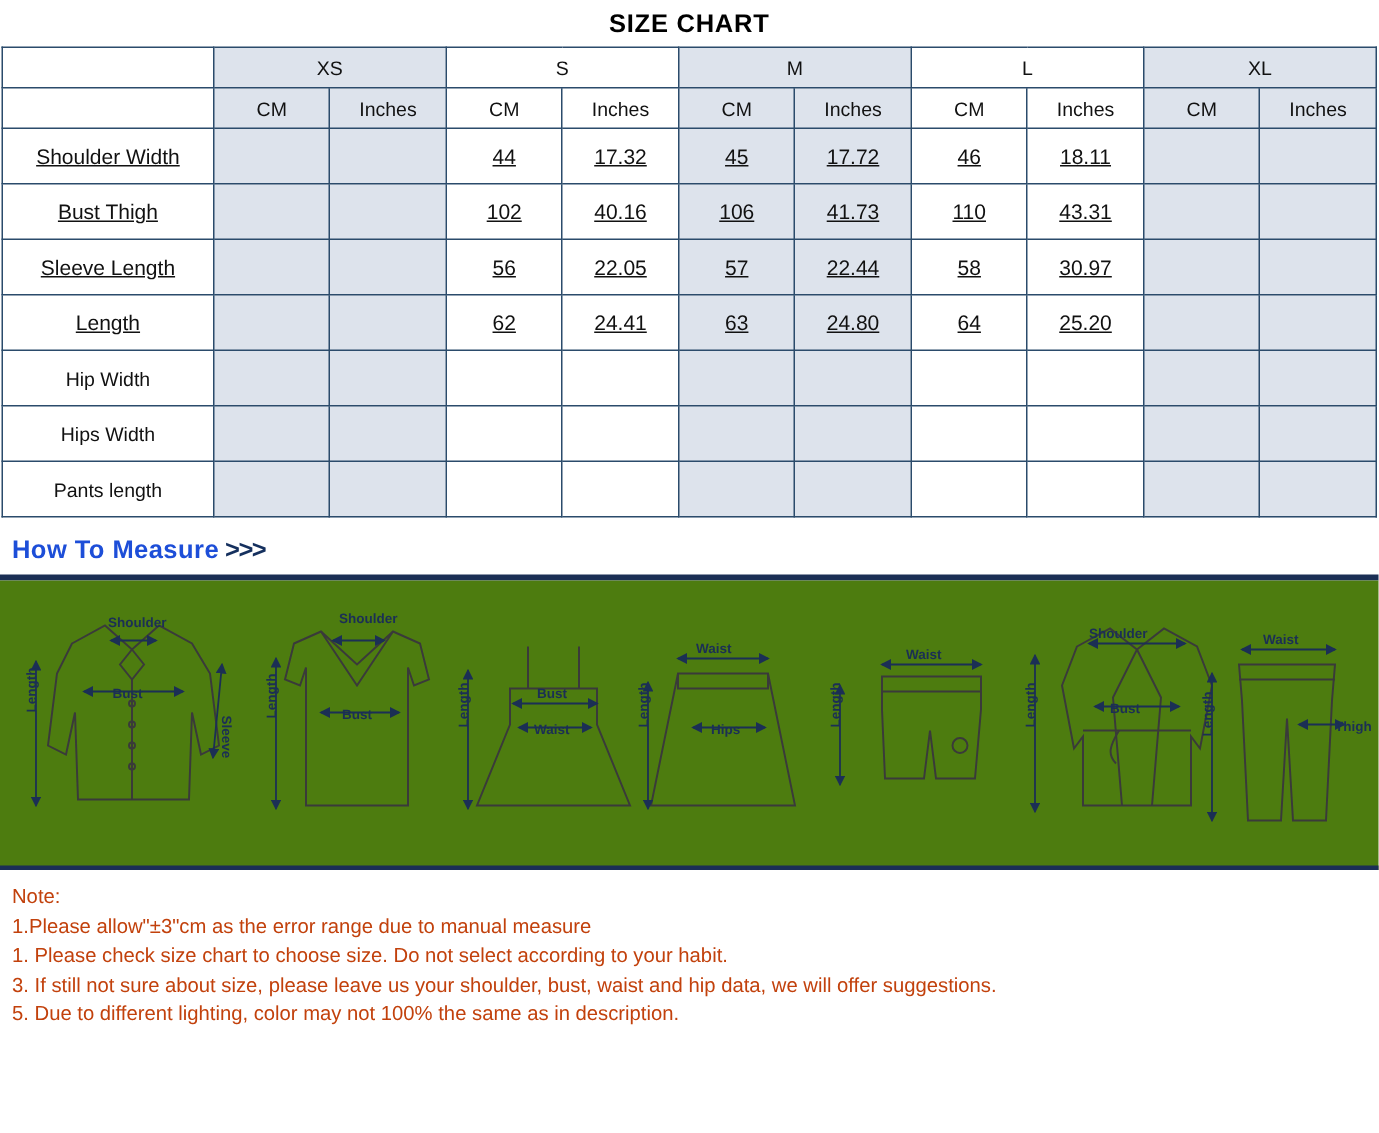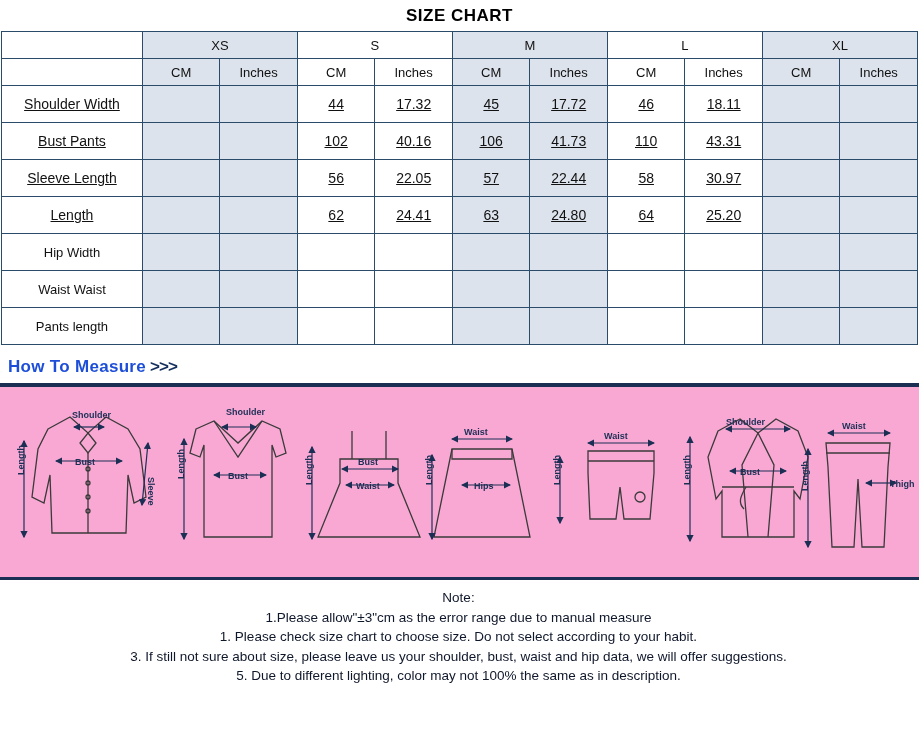--- a/index.html
+++ b/index.html
@@ -98,32 +98,31 @@
     height: 4px;
     background: #1b2f55;
     margin: 4px 0 0 0;
     width: 919px;
   }
   .figures {
     position: relative;
     height: 190px;
     width: 919px;
     border-bottom: 3px solid #1b2f55;
-    background: #f9a8d4;
+    background: #4d7c0f;
     overflow: hidden;
   }
   .figures svg { display: block; }
 
   
   .notes {
     padding: 8px 10px 0 8px;
     font-size: 13.5px;
     line-height: 19.5px;
-    color: #0f172a;
-    text-align: center;
+    color: #c2410c;
   }
   .notes div { white-space: nowrap; }
 </style>
 </head>
 <body>
 
 <div class="page">
 
   <div class="chart-title">SIZE CHART</div>
 
@@ -173,21 +172,21 @@
         <td class="blank">17.32</td>
         <td class="shaded">45</td>
         <td class="shaded">17.72</td>
         <td class="blank">46</td>
         <td class="blank">18.11</td>
         <td class="shaded"></td>
         <td class="shaded"></td>
       </tr>
 
       <tr class="datarow">
-        <td class="rowlabel">Bust Pants</td>
+        <td class="rowlabel">Bust Thigh</td>
         <td class="shaded"></td>
         <td class="shaded"></td>
         <td class="blank">102</td>
         <td class="blank">40.16</td>
         <td class="shaded">106</td>
         <td class="shaded">41.73</td>
         <td class="blank">110</td>
         <td class="blank">43.31</td>
         <td class="shaded"></td>
         <td class="shaded"></td>
@@ -229,21 +228,21 @@
         <td class="blank"></td>
         <td class="shaded"></td>
         <td class="shaded"></td>
         <td class="blank"></td>
         <td class="blank"></td>
         <td class="shaded"></td>
         <td class="shaded"></td>
       </tr>
 
       <tr class="emptyrow">
-        <td class="rowlabel">Waist Waist</td>
+        <td class="rowlabel">Hips Width</td>
         <td class="shaded"></td>
         <td class="shaded"></td>
         <td class="blank"></td>
         <td class="blank"></td>
         <td class="shaded"></td>
         <td class="shaded"></td>
         <td class="blank"></td>
         <td class="blank"></td>
         <td class="shaded"></td>
         <td class="shaded"></td>

